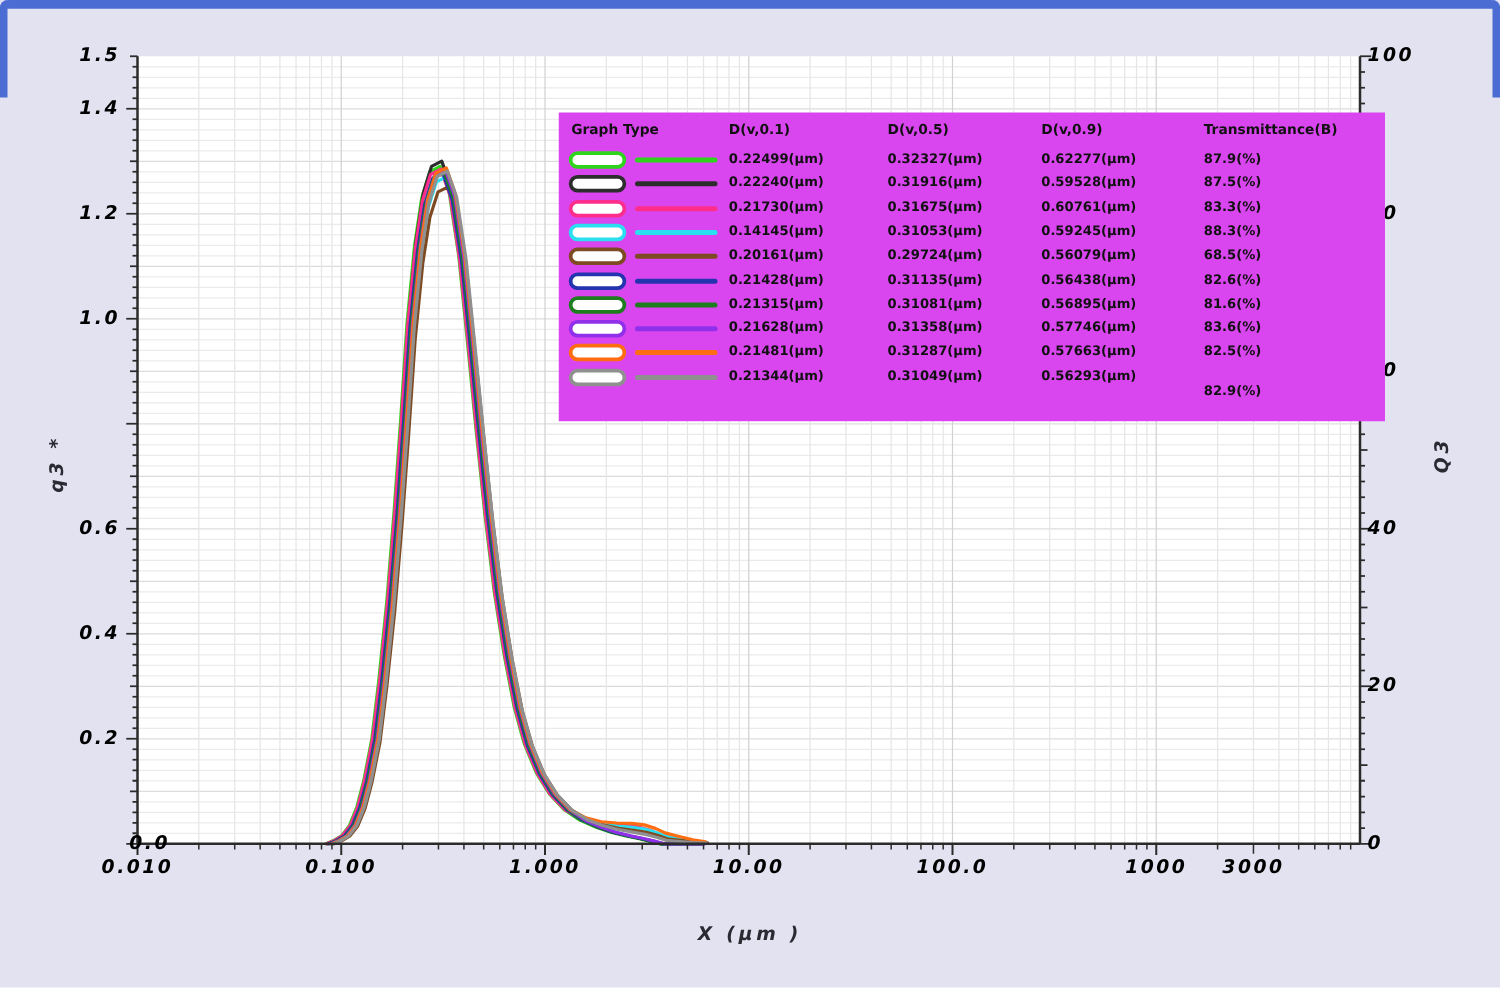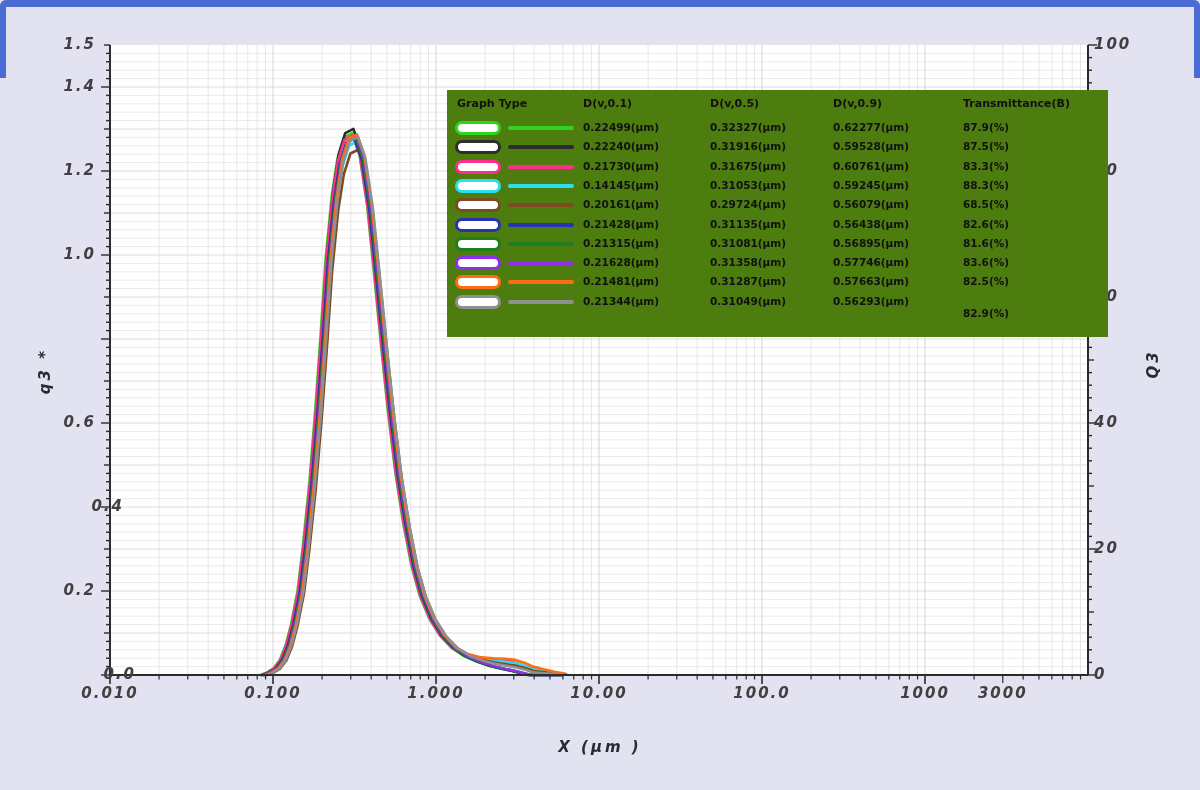--- a/index.html
+++ b/index.html
@@ -5,28 +5,28 @@
   html,body{margin:0;padding:0;}
   .page{position:relative;width:1200px;height:790px;background:#e2e2f1;overflow:hidden;
         font-family:"DejaVu Sans",sans-serif;}
   .frame-top{position:absolute;left:0;top:0;width:1200px;height:7px;background:#4a6cd3;
              border-radius:8px 8px 0 0;}
   .frame-side{position:absolute;top:0;width:6px;height:78px;background:#4a6cd3;}
   .frame-side.l{left:0;border-radius:8px 0 0 0;}
   .frame-side.r{right:0;border-radius:0 8px 0 0;}
   svg#chart-svg{position:absolute;left:0;top:0;z-index:1;}
   .tick-label{position:absolute;font-weight:bold;font-style:italic;font-size:15px;
-              color:#404040;letter-spacing:2px;z-index:2;white-space:nowrap;}
+              color:#000000;letter-spacing:2px;z-index:2;white-space:nowrap;}
   .tick-label.yl{text-align:right;width:96px;left:0;}
   .tick-label.yr{left:1094px;text-align:left;}
   .tick-label.xt{transform:translateX(-50%);}
   .axis-title{position:absolute;font-weight:bold;font-style:italic;font-size:15px;
               color:#2a2a33;letter-spacing:3px;z-index:2;white-space:nowrap;}
   .axis-title.rot{transform:rotate(-90deg);transform-origin:center center;}
-  .legend{position:absolute;left:447px;top:90px;width:661px;height:247px;background:#4d7c0f;
+  .legend{position:absolute;left:447px;top:90px;width:661px;height:247px;background:#d946ef;
           z-index:5;text-decoration:underline;}
   .lg-h{position:absolute;top:7px;font-size:11px;font-weight:bold;color:#111;white-space:nowrap;}
   .lg-cell{position:absolute;font-size:10.5px;font-weight:bold;color:#111;white-space:nowrap;}
   .lg-sw{position:absolute;width:40px;height:8px;background:#fff;border-style:solid;
          border-width:3px;border-radius:7px;}
   .lg-ln{position:absolute;width:66px;height:4px;border-radius:2px;}
 </style>
 </head>
 <body>
 
@@ -359,21 +359,21 @@
       <line x1="1072.203667879687" y1="675" x2="1072.203667879687" y2="679.5" stroke="#2b2b2b" stroke-width="1.2"></line>
       <line x1="1080.54152903861" y1="675" x2="1080.54152903861" y2="679.5" stroke="#2b2b2b" stroke-width="1.2"></line>
     </svg>
 
   <div id="tick-layer">
       <div class="tick-label yl" style="top: 35px;">1.5</div>
       <div class="tick-label yl" style="top: 77px;">1.4</div>
       <div class="tick-label yl" style="top: 161px;">1.2</div>
       <div class="tick-label yl" style="top: 245px;">1.0</div>
       <div class="tick-label yl" style="top: 413px;">0.6</div>
-      <div class="tick-label yl" style="top: 497px; margin-left: 28px;">0.4</div>
+      <div class="tick-label yl" style="top: 497px;">0.4</div>
       <div class="tick-label yl" style="top: 581px;">0.2</div>
       <div class="tick-label yl" style="top: 665px; padding-left: 40px;">0.0</div>
       <div class="tick-label yr" style="top: 35px;">100</div>
       <div class="tick-label yr" style="top: 161px;">80</div>
       <div class="tick-label yr" style="top: 287px;">60</div>
       <div class="tick-label yr" style="top: 413px;">40</div>
       <div class="tick-label yr" style="top: 539px;">20</div>
       <div class="tick-label yr" style="top: 665px;">0</div>
       <div class="tick-label xt" style="left: 110px; top: 684px;">0.010</div>
       <div class="tick-label xt" style="left: 273px; top: 684px;">0.100</div>

